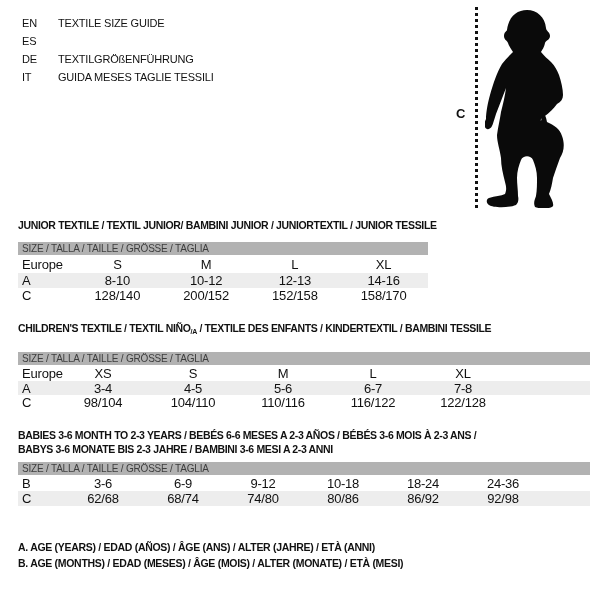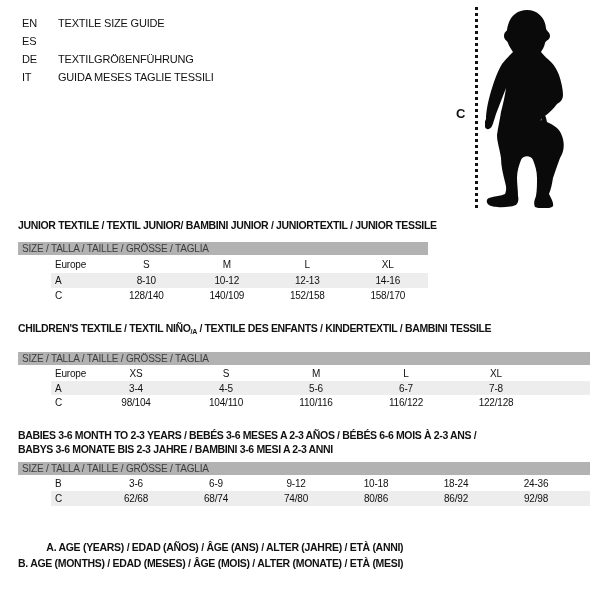--- a/index.html
+++ b/index.html
@@ -23,21 +23,21 @@
                background:repeating-linear-gradient(#111 0 3px, transparent 3px 6px); }
   .toddler { position:absolute; left:35px; top:8px; }
 
   
   .sec { position:absolute; left:18px; }
   .sec-title { font-size:10.5px; font-weight:bold; letter-spacing:-0.35px;
                line-height:12px; white-space:nowrap; }
   .sec-title sub { font-size:7px; vertical-align:-2px; }
   .bar { height:13px; line-height:13px; background:#b2b2b2; color:#3d3d3d;
          font-size:10px; padding-left:4px; letter-spacing:-0.2px; }
-  .trow { display:grid; align-items:center; font-size:10px; letter-spacing:-0.2px;margin-left:33px; }
+  .trow { display:grid; align-items:center; font-size:13px; letter-spacing:-0.2px; }
   .trow .lbl { text-align:left; padding-left:4px; }
   .trow .val { text-align:center; }
   .stripe { background:#ededed; }
 
   .junior-sec  { top:219px; width:410px; }
   .junior-sec .bar { margin-top:11px; }
   .junior-sec .trow { grid-template-columns:55px repeat(4,1fr); }
   .junior-sec .row-europe { height:18px; }
   .junior-sec .row-a, .junior-sec .row-c { height:15px; }
 
@@ -51,21 +51,21 @@
   .babies-sec { top:428px; width:572px; }
   .babies-sec .sec-title { line-height:14px; }
   .babies-sec .bar { margin-top:6px; }
   .babies-sec .trow { grid-template-columns:45px repeat(6,80px) 1fr; }
   .babies-sec .row-b { height:16px; }
   .babies-sec .row-c { height:15px; }
 
   
   .footnotes { position:absolute; left:18px; top:540px; }
   .footnote { font-size:10.5px; font-weight:bold; letter-spacing:-0.3px;
-              line-height:15.5px; white-space:nowrap;text-align:right; }
+              line-height:15.5px; white-space:nowrap; }
 </style>
 </head>
 <body>
 
 <div class="page">
 
   <div class="languages">
     <div class="lang-row">
       <span class="lang-code">EN</span>
       <span class="lang-label">TEXTILE SIZE GUIDE</span>
@@ -148,21 +148,21 @@
     <div class="trow row-a stripe">
       <span class="lbl">A</span>
       <span class="val">8-10</span>
       <span class="val">10-12</span>
       <span class="val">12-13</span>
       <span class="val">14-16</span>
     </div>
     <div class="trow row-c">
       <span class="lbl">C</span>
       <span class="val">128/140</span>
-      <span class="val">140/109</span>
+      <span class="val">200/152</span>
       <span class="val">152/158</span>
       <span class="val">158/170</span>
     </div>
   </section>
 
   <section class="sec children-sec">
     <h2 class="sec-title"><span>CHILDREN'S TEXTILE / TEXTIL NIÑO</span><sub>/A</sub><span> / TEXTILE DES ENFANTS / KINDERTEXTIL / BAMBINI TESSILE</span></h2>
     <div class="bar">SIZE / TALLA / TAILLE / GRÖSSE / TAGLIA</div>
     <div class="trow row-europe">
       <span class="lbl">Europe</span>
@@ -185,21 +185,21 @@
       <span class="val">98/104</span>
       <span class="val">104/110</span>
       <span class="val">110/116</span>
       <span class="val">116/122</span>
       <span class="val">122/128</span>
     </div>
   </section>
 
   <section class="sec babies-sec">
     <h2 class="sec-title">
-      <div>BABIES 3-6 MONTH TO 2-3 YEARS / BEBÉS 3-6 MESES A 2-3 AÑOS / BÉBÉS 6-6 MOIS À 2-3 ANS /</div>
+      <div>BABIES 3-6 MONTH TO 2-3 YEARS / BEBÉS 6-6 MESES A 2-3 AÑOS / BÉBÉS 3-6 MOIS À 2-3 ANS /</div>
       <div>BABYS 3-6 MONATE BIS 2-3 JAHRE / BAMBINI 3-6 MESI A 2-3 ANNI</div>
     </h2>
     <div class="bar">SIZE / TALLA / TAILLE / GRÖSSE / TAGLIA</div>
     <div class="trow row-b">
       <span class="lbl">B</span>
       <span class="val">3-6</span>
       <span class="val">6-9</span>
       <span class="val">9-12</span>
       <span class="val">10-18</span>
       <span class="val">18-24</span>

